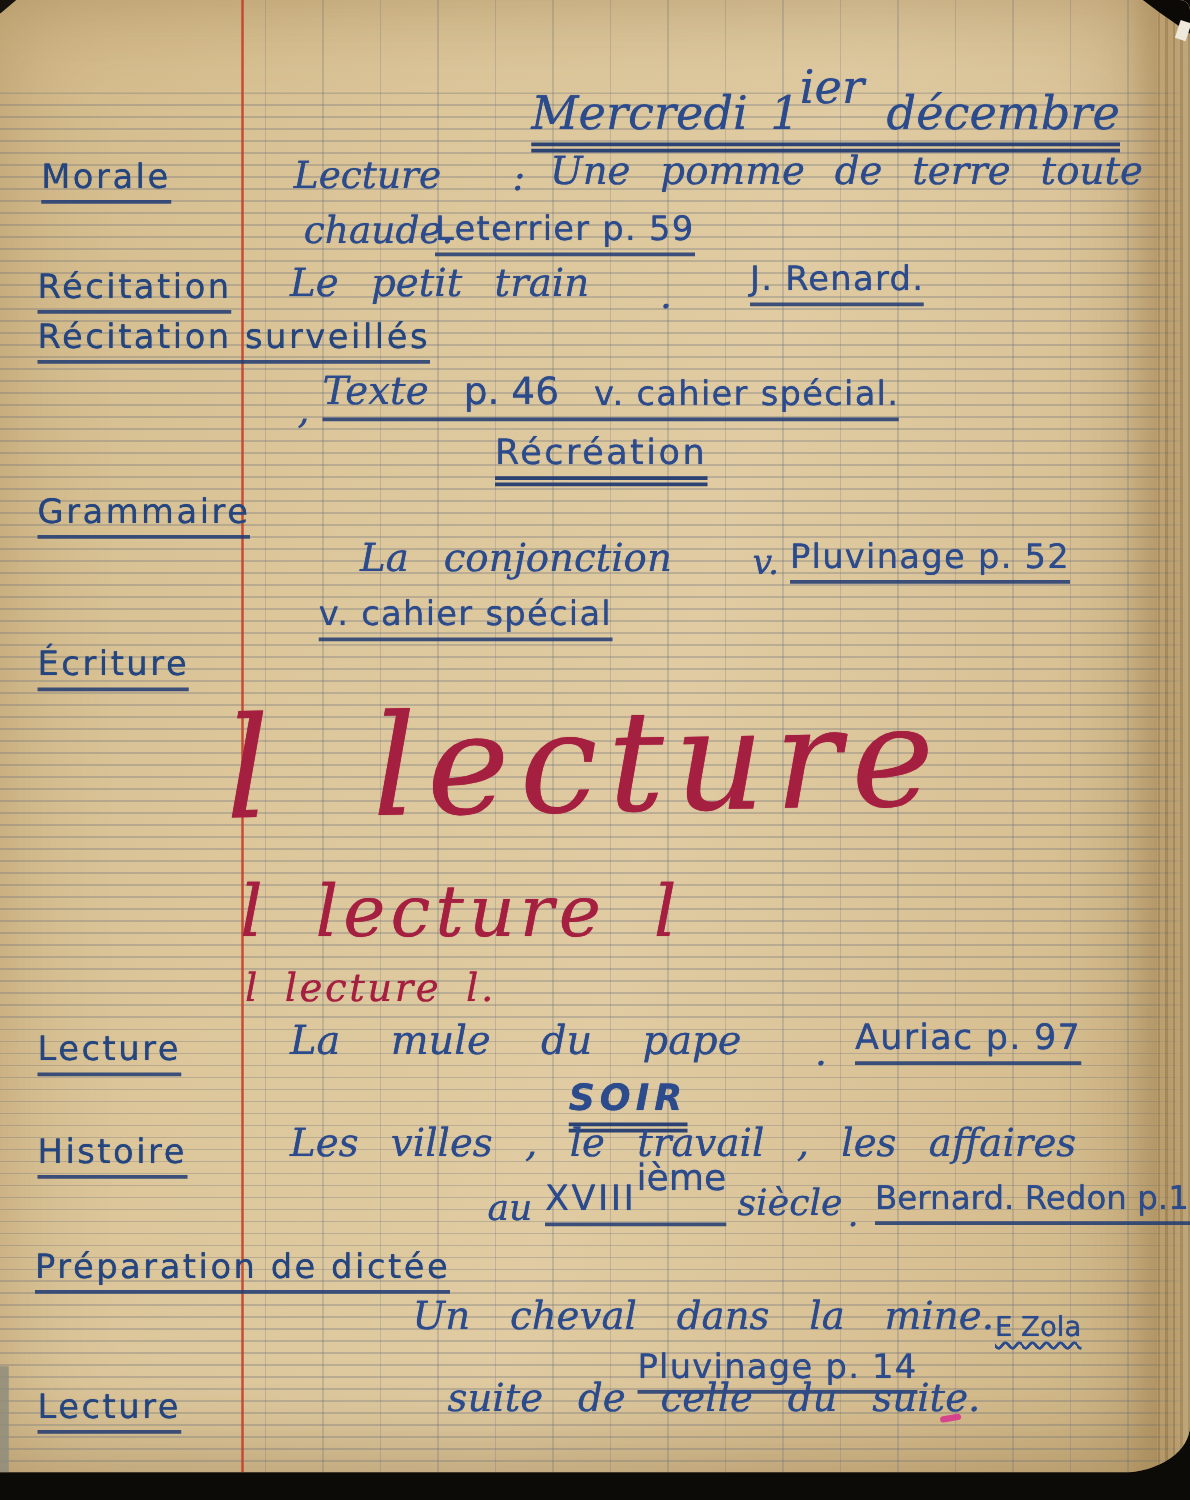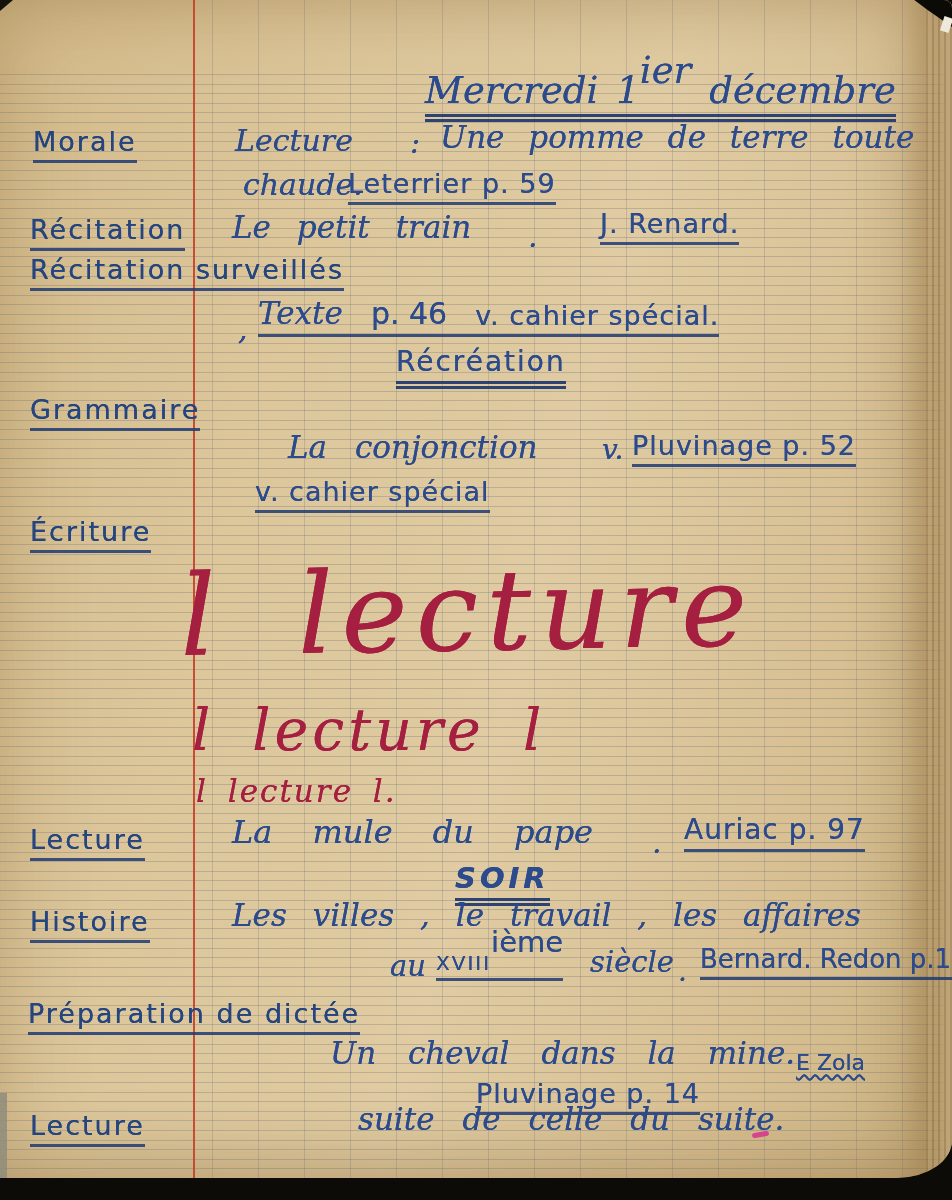--- a/index.html
+++ b/index.html
@@ -98,31 +98,31 @@
     <span class="t cur" style="left:232px;top:816px;font-size:32px;word-spacing:30px;">La mule du pape</span>
     <span class="t cur" style="left:652px;top:828px;font-size:30px;">.</span>
     <span class="t prn ul" style="left:684px;top:816px;font-size:28px;letter-spacing:1px;">Auriac p. 97</span>
 
     <span class="t prn ul2" style="left:455px;top:864px;font-size:29px;font-weight:bold;letter-spacing:4px;font-style:italic;">SOIR</span>
 
     <span class="t lbl ul" style="left:30px;top:908px;">Histoire</span>
     <span class="t cur" style="left:232px;top:900px;font-size:31px;word-spacing:16px;">Les villes , le travail , les affaires</span>
     <span class="t cur" style="left:390px;top:952px;font-size:29px;">au</span>
     <div class="t grp ul" style="left:436px;top:944px;">
-      <span class="prn" style="font-size:20px;letter-spacing:2px;">XVIII</span>
+      <span class="prn" style="font-size:28px;letter-spacing:2px;">XVIII</span>
       <span class="prn sup" style="font-size:29px;">ième</span>
     </div>
     <span class="t cur" style="left:590px;top:948px;font-size:29px;">siècle</span>
     <span class="t cur" style="left:678px;top:958px;font-size:28px;">.</span>
     <span class="t prn ul" style="left:700px;top:946px;font-size:26px;">Bernard. Redon p.171</span>
 
     <span class="t lbl ul" style="left:28px;top:1000px;">Préparation de dictée</span>
     <span class="t cur" style="left:330px;top:1038px;font-size:31px;word-spacing:22px;">Un cheval dans la mine.</span>
     <span class="t prn red-none wavy" style="left:796px;top:1052px;font-size:22px;color:#2b4b8d;">E Zola</span>
-    <span class="t prn ul" style="left:476px;top:1080px;font-size:27px;letter-spacing:1px;">Pluvinage p. 14</span>
+    <span class="t prn ul" style="left:510px;top:1080px;font-size:27px;letter-spacing:1px;">Pluvinage p. 14</span>
 
     <span class="t lbl ul" style="left:30px;top:1112px;">Lecture</span>
     <span class="t cur" style="left:358px;top:1104px;font-size:31px;word-spacing:18px;">suite de celle du suite.</span>
 
     <div class="corner-notch"></div>
     <div class="white-sliver"></div>
     <div class="corner-tl"></div>
     <div class="left-sliver"></div>
   </div>
   <div class="bottom-bar"></div>

